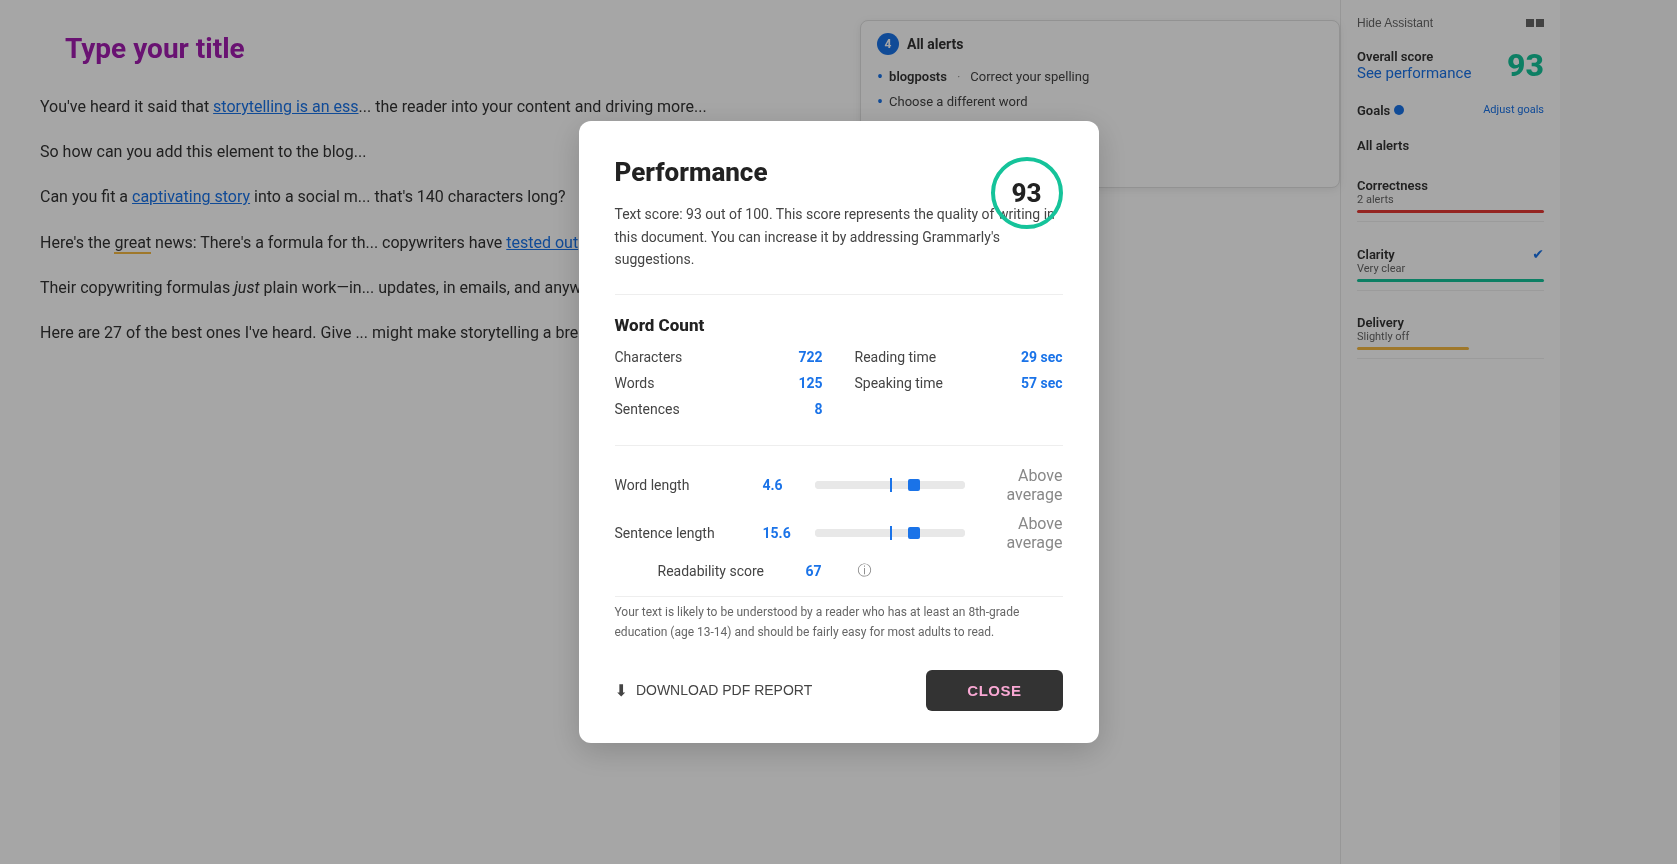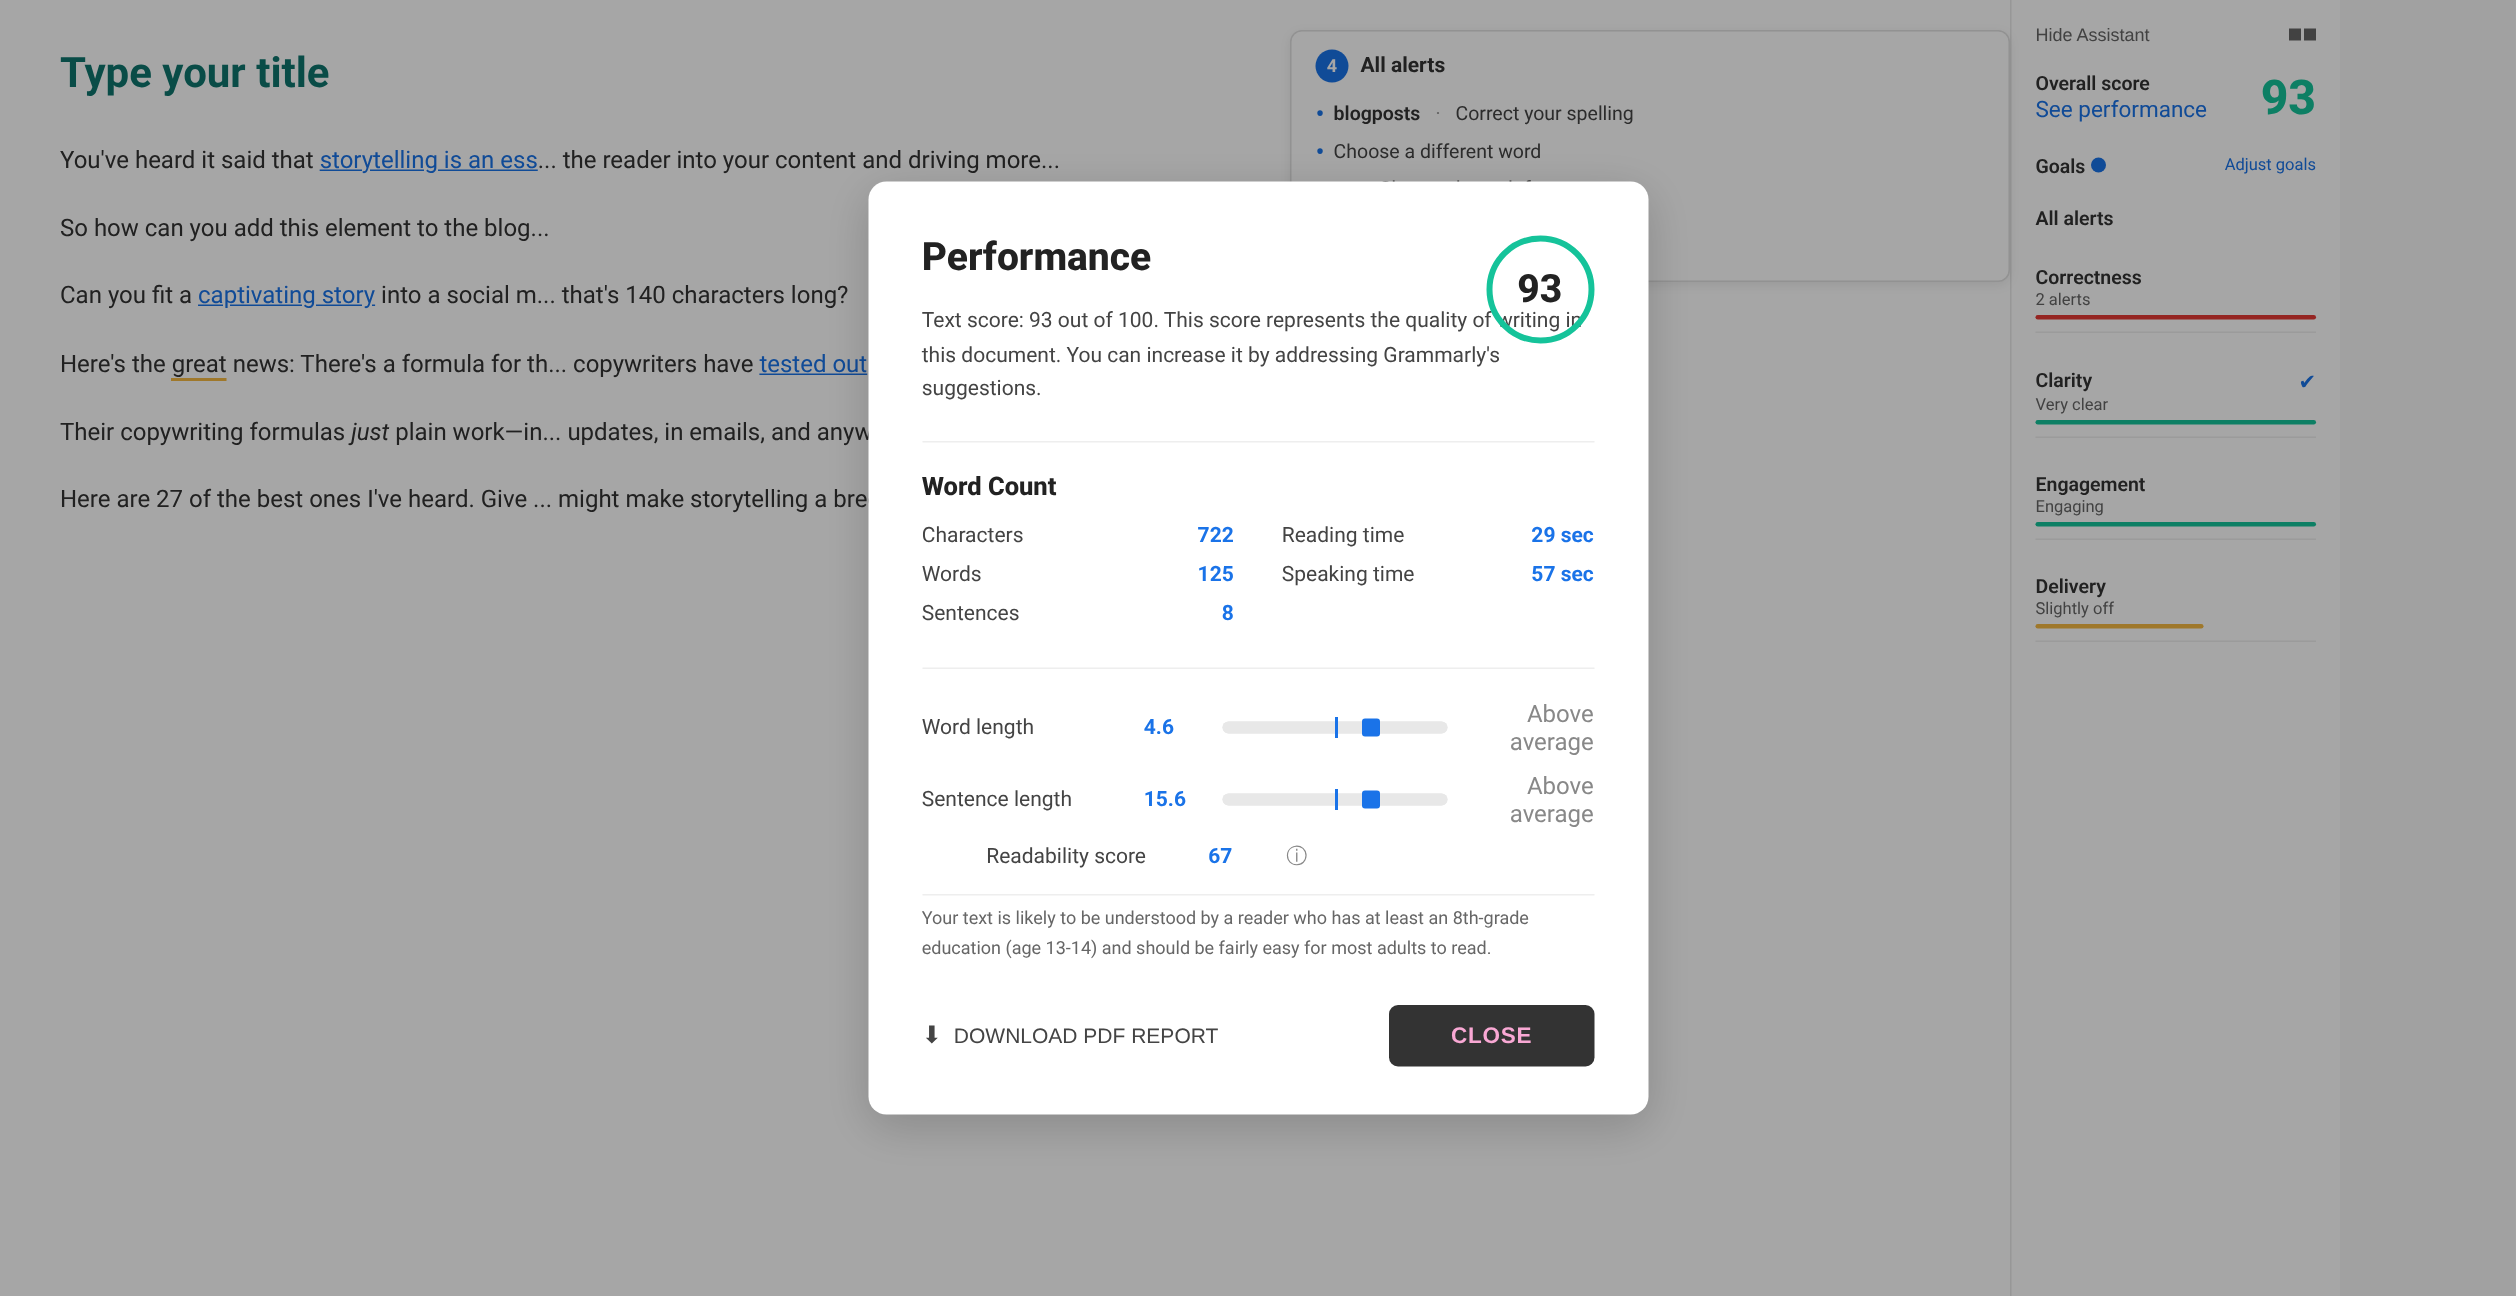--- a/index.html
+++ b/index.html
@@ -17,22 +17,23 @@
     .main-content {
       flex: 1;
       padding: 32px 40px;
       background: #fff;
       max-width: 1340px;
     }
 
     .doc-title {
       font-size: 28px;
       font-weight: 700;
-      color: #0f766e;
+      color: #a21caf;
       margin-bottom: 28px;
+      margin-left: 25px;
     }
 
     .doc-body {
       font-size: 16px;
       color: #333;
       line-height: 1.7;
     }
 
     .doc-body p {
       margin-bottom: 18px;
@@ -572,27 +573,20 @@
 
   <div class="metric-item">
     <div style="display:flex;justify-content:space-between;align-items:center;">
       <span class="metric-name">Clarity</span>
       <span class="check-icon">✔</span>
     </div>
     <div class="metric-sub">Very clear</div>
     <div class="metric-bar bar-green"></div>
   </div>
 
-  <div class="metric-item">
-    <div style="display:flex;justify-content:space-between;align-items:center;">
-      <span class="metric-name">Engagement</span>
-    </div>
-    <div class="metric-sub">Engaging</div>
-    <div class="metric-bar bar-greenish"></div>
-  </div>
 
   <div class="metric-item">
     <div style="display:flex;justify-content:space-between;align-items:center;">
       <span class="metric-name">Delivery</span>
     </div>
     <div class="metric-sub">Slightly off</div>
     <div class="metric-bar bar-yellow"></div>
   </div>
 </div>
 

